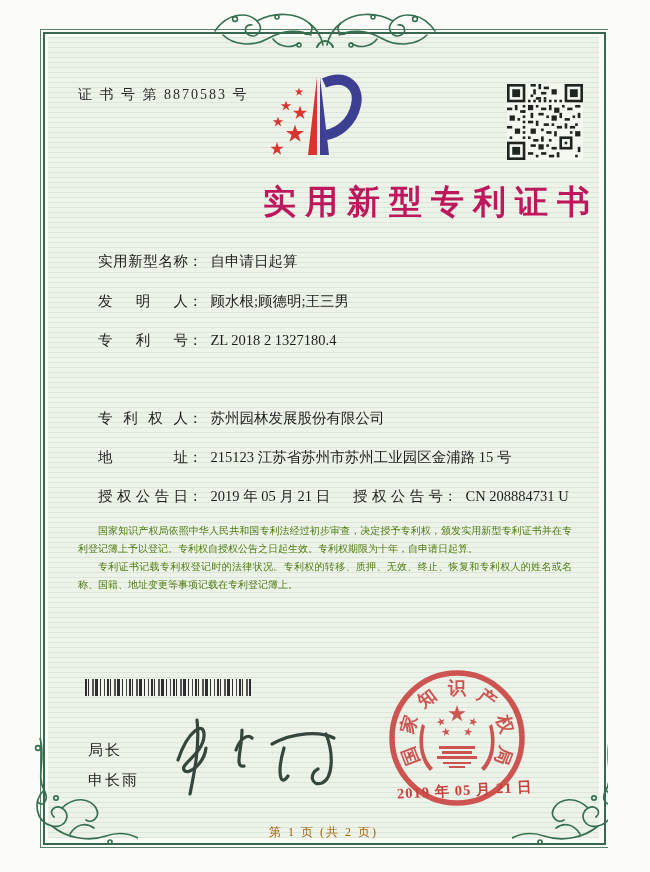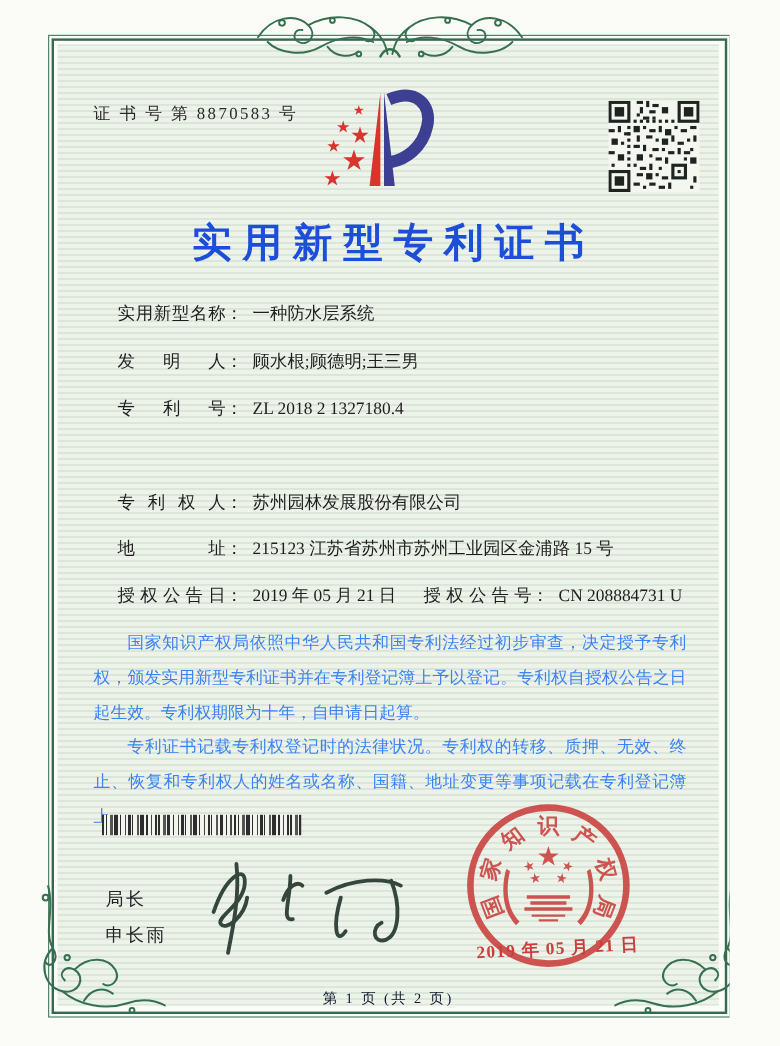--- a/index.html
+++ b/index.html
@@ -9,42 +9,42 @@
   .frame-outer{position:absolute;left:40px;top:29px;width:567px;height:817px;
         border:1px solid #56816a;}
   .frame-inner{position:absolute;left:2px;top:2px;right:2px;bottom:2px;border:2px solid #38684f;}
   .paper{position:absolute;left:48px;top:37px;width:551px;height:801px;
         background:
           repeating-linear-gradient(0deg, rgba(120,160,132,0.16) 0 1px, rgba(0,0,0,0) 1px 5px),
           #eef3ea;}
   .ornament{position:absolute;pointer-events:none;}
   
   .certno{position:absolute;left:78px;top:86px;font-size:14px;letter-spacing:2px;color:#2a2a2a;}
-  .title{position:absolute;left:48px;top:180px;width:551px;text-align:center;
-         font-size:33px;font-weight:600;letter-spacing:9px;text-indent:9px;color:#1d4ed8;}
+  .title{position:absolute;left:48px;top:180px;width:551px;text-align:right;
+         font-size:33px;font-weight:600;letter-spacing:9px;text-indent:9px;color:#be185d;}
   .row{position:absolute;left:78px;font-size:14.5px;white-space:nowrap;color:#1e1e1e;}
   .lbl{display:inline-block;width:90px;text-align:justify;text-align-last:justify;vertical-align:bottom;margin-left:20px;}
   .colon{margin-right:8px;}
   .grp2{position:absolute;left:255px;top:0;}
-  .paras{position:absolute;left:78px;top:522px;width:494px;font-size:14px;line-height:29px;
-         text-align:justify;color:#3b82f6;}
+  .paras{position:absolute;left:78px;top:522px;width:494px;font-size:10px;line-height:18px;
+         text-align:justify;color:#4d7c0f;}
   .paras p{margin:0;text-indent:2em;}
   .barcode{position:absolute;left:85px;top:679px;width:166px;height:17px;
     background:repeating-linear-gradient(90deg,
       #2d2d2d 0 2px,#f2f4ee 2px 3px,#2d2d2d 3px 4px,#f2f4ee 4px 7px,
       #555 7px 9px,#f2f4ee 9px 10px,#2d2d2d 10px 13px,#f2f4ee 13px 15px,
       #2d2d2d 15px 16px,#f2f4ee 16px 19px,#444 19px 20px,#f2f4ee 20px 22px);}
   .director{position:absolute;left:88px;top:735px;font-size:15px;line-height:30px;
             letter-spacing:2px;color:#242424;}
   .sig{position:absolute;left:160px;top:708px;}
   .seal{position:absolute;left:383px;top:666px;}
   .seal-date{position:absolute;left:397px;top:781px;font-size:14.5px;color:#c93f3c;
              letter-spacing:1px;transform:rotate(-3deg);font-weight:600;}
   .footer{position:absolute;left:48px;top:824px;width:551px;text-align:center;
-          font-size:12px;letter-spacing:2px;color:#0f172a;}
+          font-size:12px;letter-spacing:2px;color:#a16207;}
   .qr{position:absolute;left:507px;top:84px;}
   .logo{position:absolute;left:252px;top:70px;}
 </style>
 </head>
 <body>
 
 <div class="page">
 
   <div class="frame-outer">
     <div class="frame-inner"></div>
@@ -204,21 +204,21 @@
         <rect x="19" y="26" width="1" height="2"></rect>
         <rect x="26" y="27" width="1" height="1"></rect>
     </g>
     <rect x="21" y="21" width="3" height="3" fill="#f4f6f0"></rect>
     <rect x="22" y="22" width="1" height="1" fill="#1e241f"></rect>
   </svg>
 
   <div class="title">实用新型专利证书</div>
 
   <div class="row" style="top:252px">
-    <span class="lbl">实用新型名称</span><span class="colon">：</span><span class="val">一种防水层系统</span>
+    <span class="lbl">实用新型名称</span><span class="colon">：</span><span class="val">自申请日起算</span>
   </div>
   <div class="row" style="top:292px">
     <span class="lbl">发明人</span><span class="colon">：</span><span class="val">顾水根;顾德明;王三男</span>
   </div>
   <div class="row" style="top:331px">
     <span class="lbl">专利号</span><span class="colon">：</span><span class="val">ZL 2018 2 1327180.4</span>
   </div>
   <div class="row" style="top:409px">
     <span class="lbl">专利权人</span><span class="colon">：</span><span class="val">苏州园林发展股份有限公司</span>
   </div>

